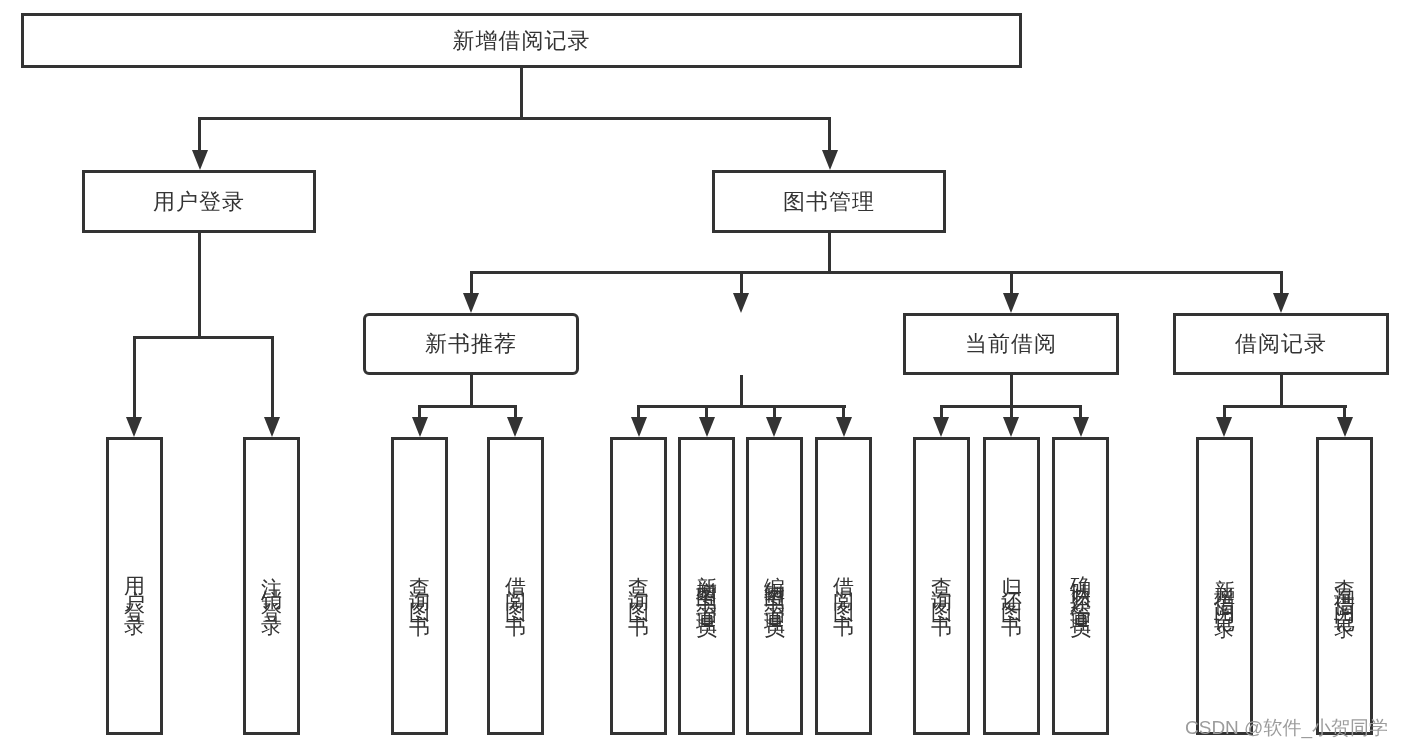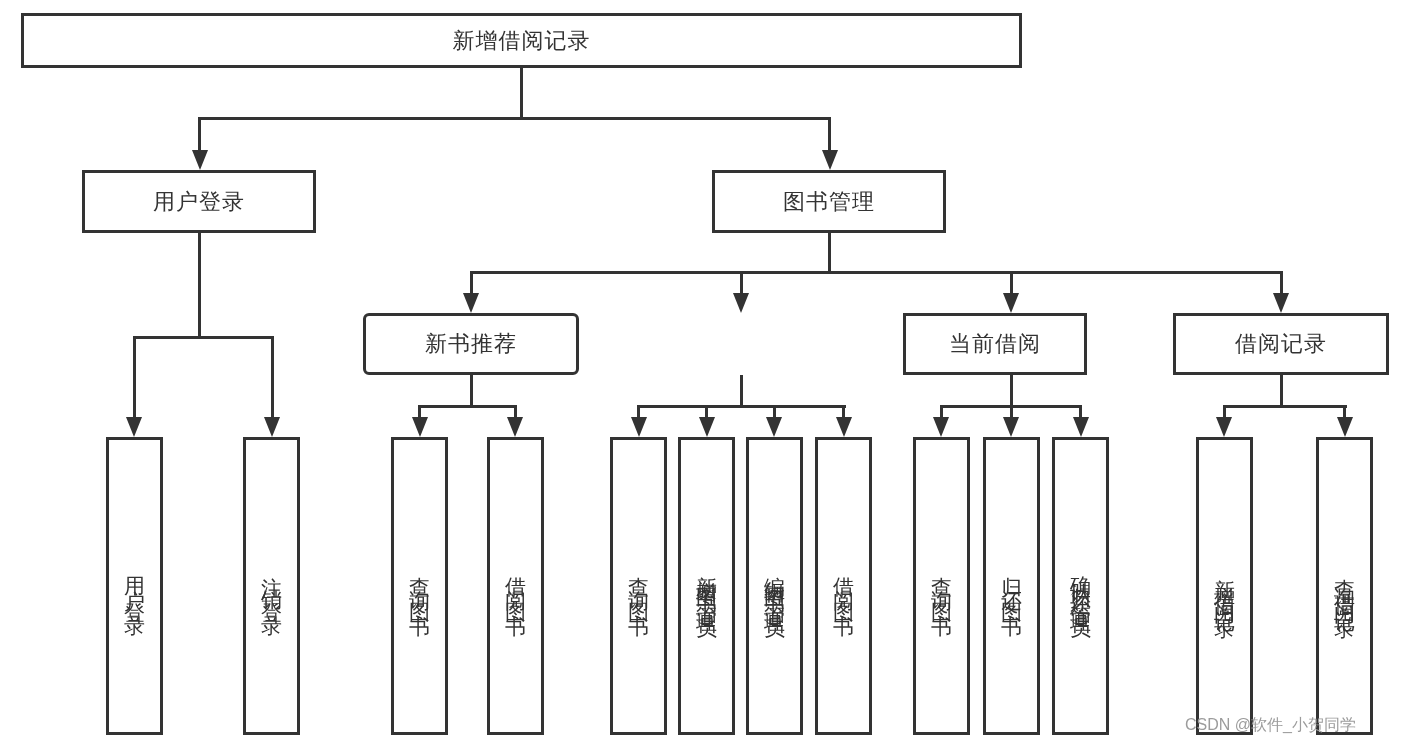--- a/index.html
+++ b/index.html
@@ -39,21 +39,21 @@
   .hline{position:absolute;height:3px;background:var(--line);}
   .ahead{
     position:absolute;width:0;height:0;
     border-left:8px solid transparent;
     border-right:8px solid transparent;
     border-top:20px solid var(--line);
   }
 
   .watermark{
     position:absolute;
-    font-size:16px;
+    font-size:19px;
     color:var(--wm);
     white-space:nowrap;
     z-index:5;
   }
 </style>
 </head>
 <body>
 
 <div class="stage">
 
@@ -81,21 +81,21 @@
   <div class="vline" style="left:470px;top:271px;height:22px;"></div>
   <div class="ahead" style="left:463px;top:293px;"></div>
   <div class="vline" style="left:740px;top:271px;height:22px;"></div>
   <div class="ahead" style="left:733px;top:293px;"></div>
   <div class="vline" style="left:1010px;top:271px;height:22px;"></div>
   <div class="ahead" style="left:1003px;top:293px;"></div>
   <div class="vline" style="left:1280px;top:271px;height:22px;"></div>
   <div class="ahead" style="left:1273px;top:293px;"></div>
 
   <div class="node" style="left:363px;top:313px;width:216px;height:62px;border-radius:6px;">新书推荐</div>
-  <div class="node" style="left:903px;top:313px;width:184px;height:62px;">当前借阅</div>
+  <div class="node" style="left:903px;top:313px;width:216px;height:62px;">当前借阅</div>
   <div class="node" style="left:1173px;top:313px;width:216px;height:62px;">借阅记录</div>
 
   <div class="vline" style="left:470px;top:375px;height:30px;"></div>
   <div class="hline" style="left:419px;top:405px;width:98px;"></div>
   <div class="vline" style="left:418px;top:405px;height:12px;"></div>
   <div class="ahead" style="left:412px;top:417px;"></div>
   <div class="vline" style="left:514px;top:405px;height:12px;"></div>
   <div class="ahead" style="left:507px;top:417px;"></div>
 
   <div class="vline" style="left:740px;top:375px;height:30px;"></div>

